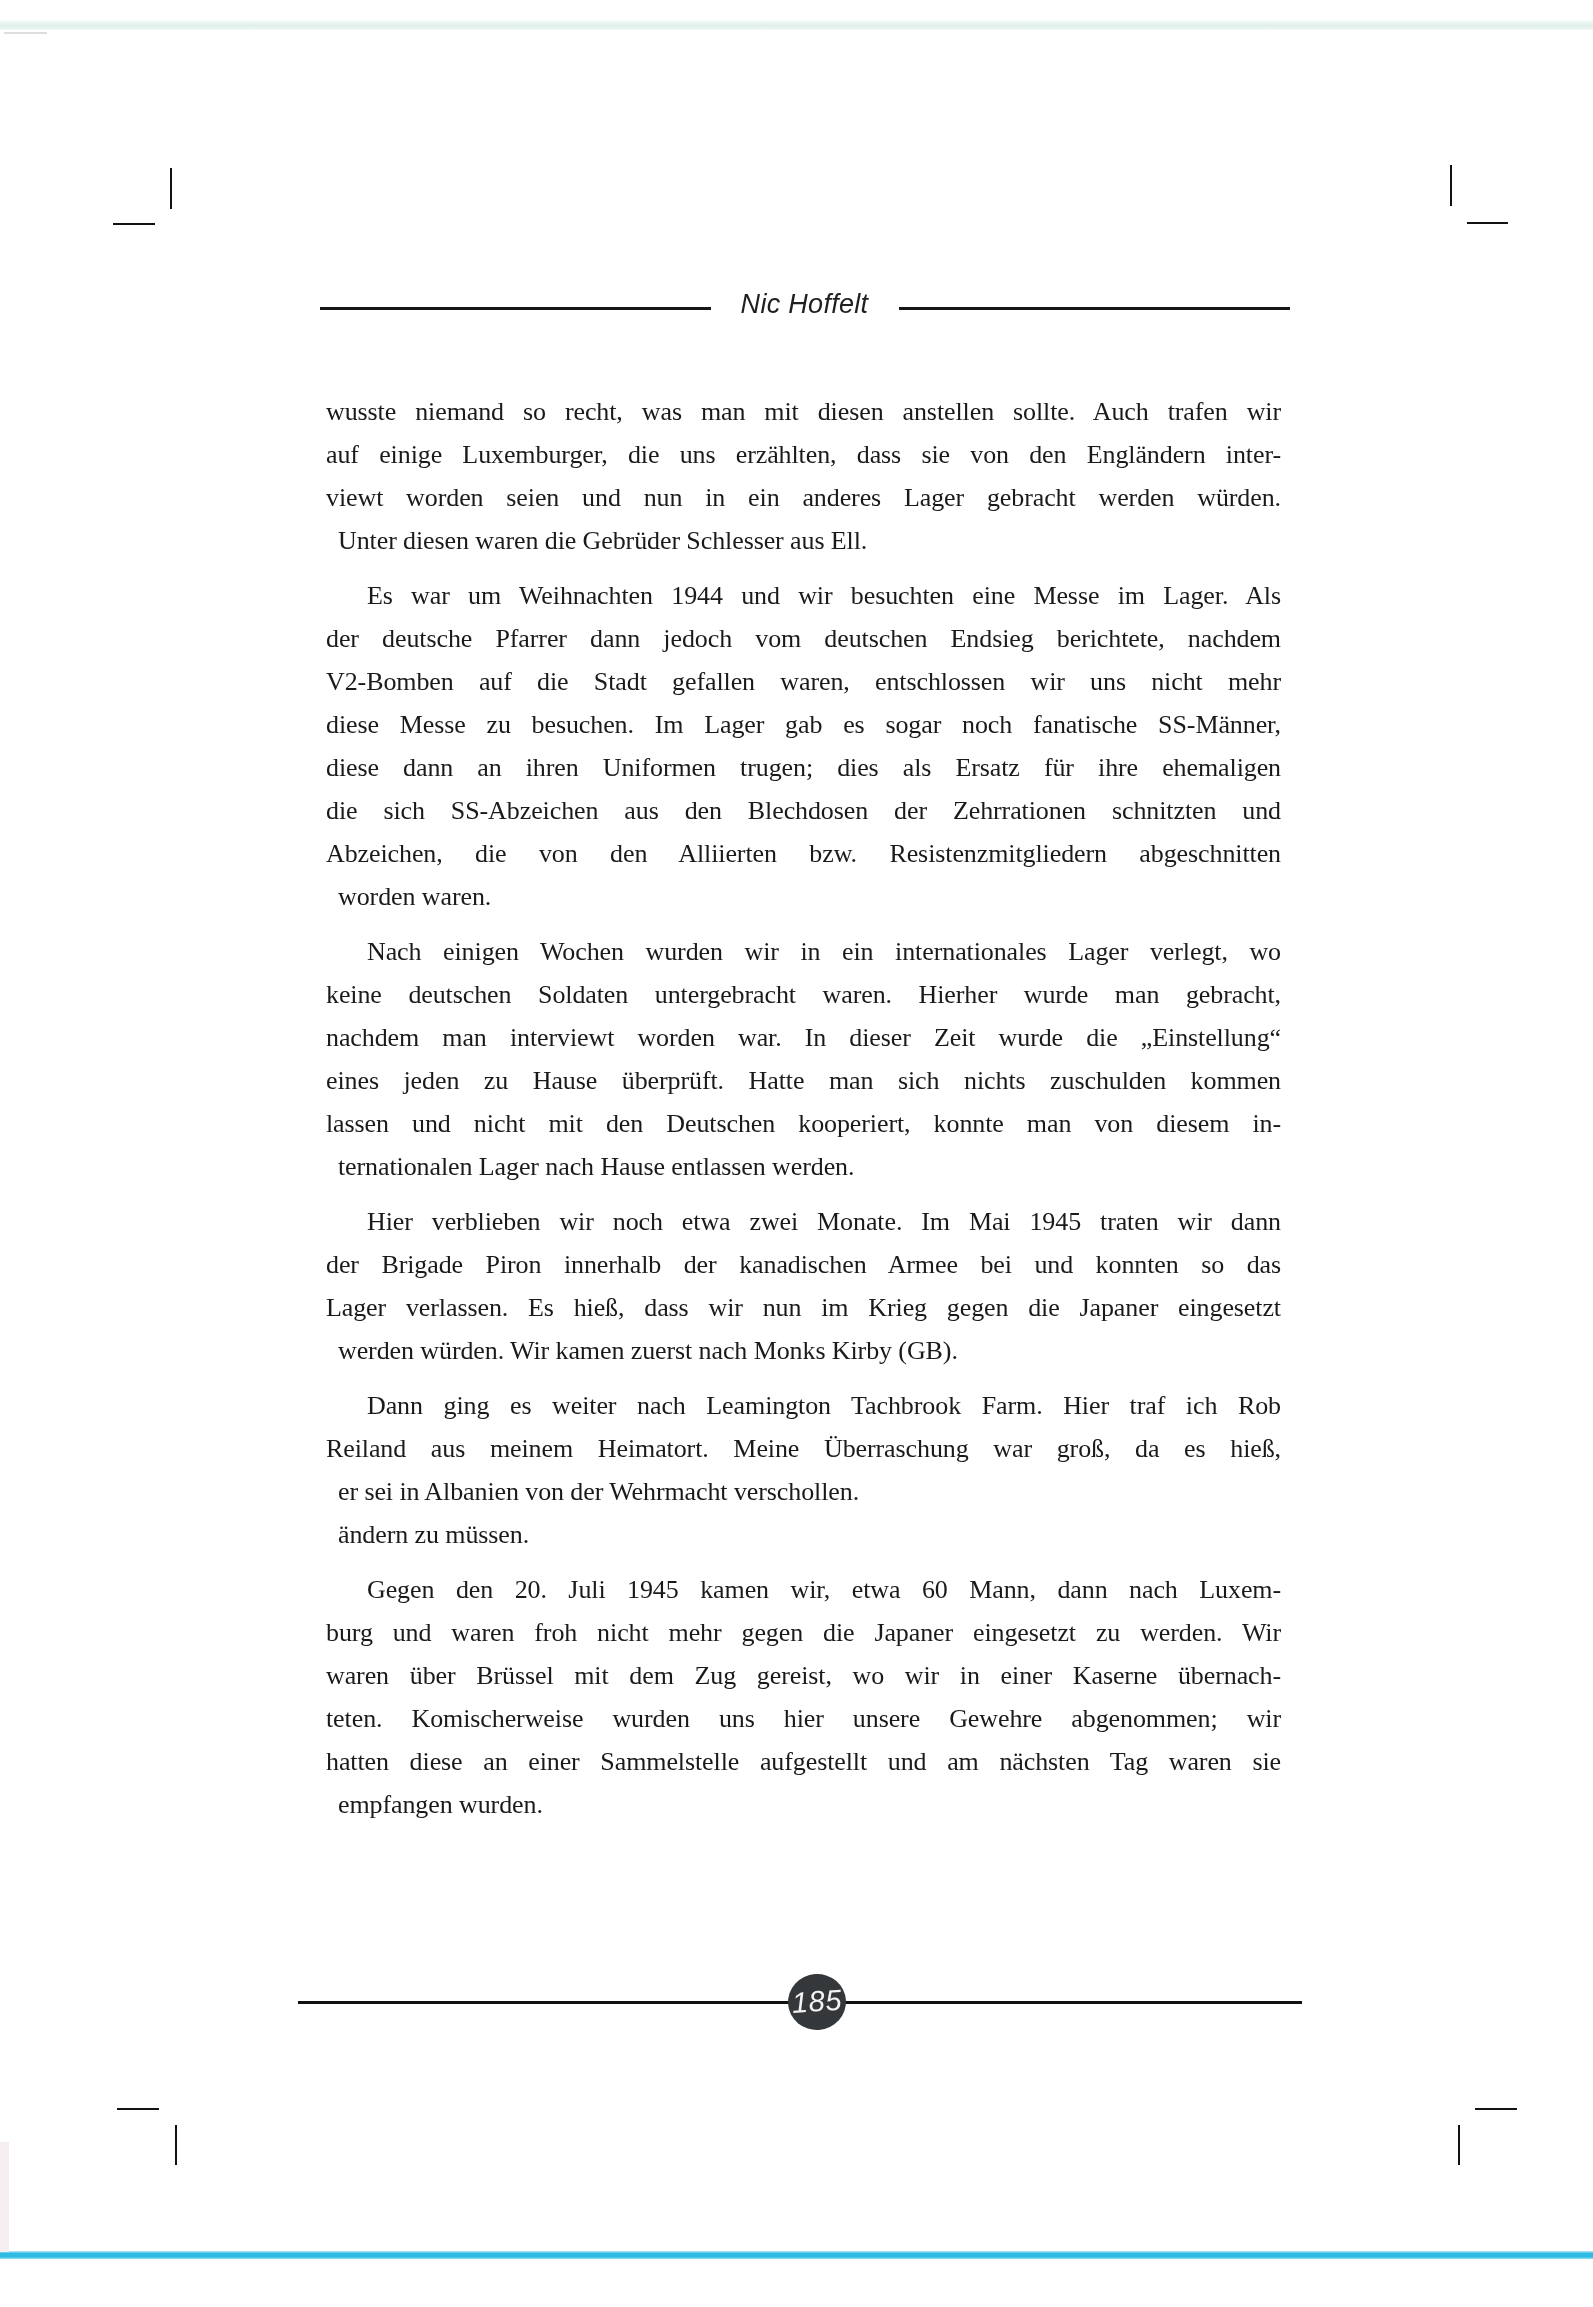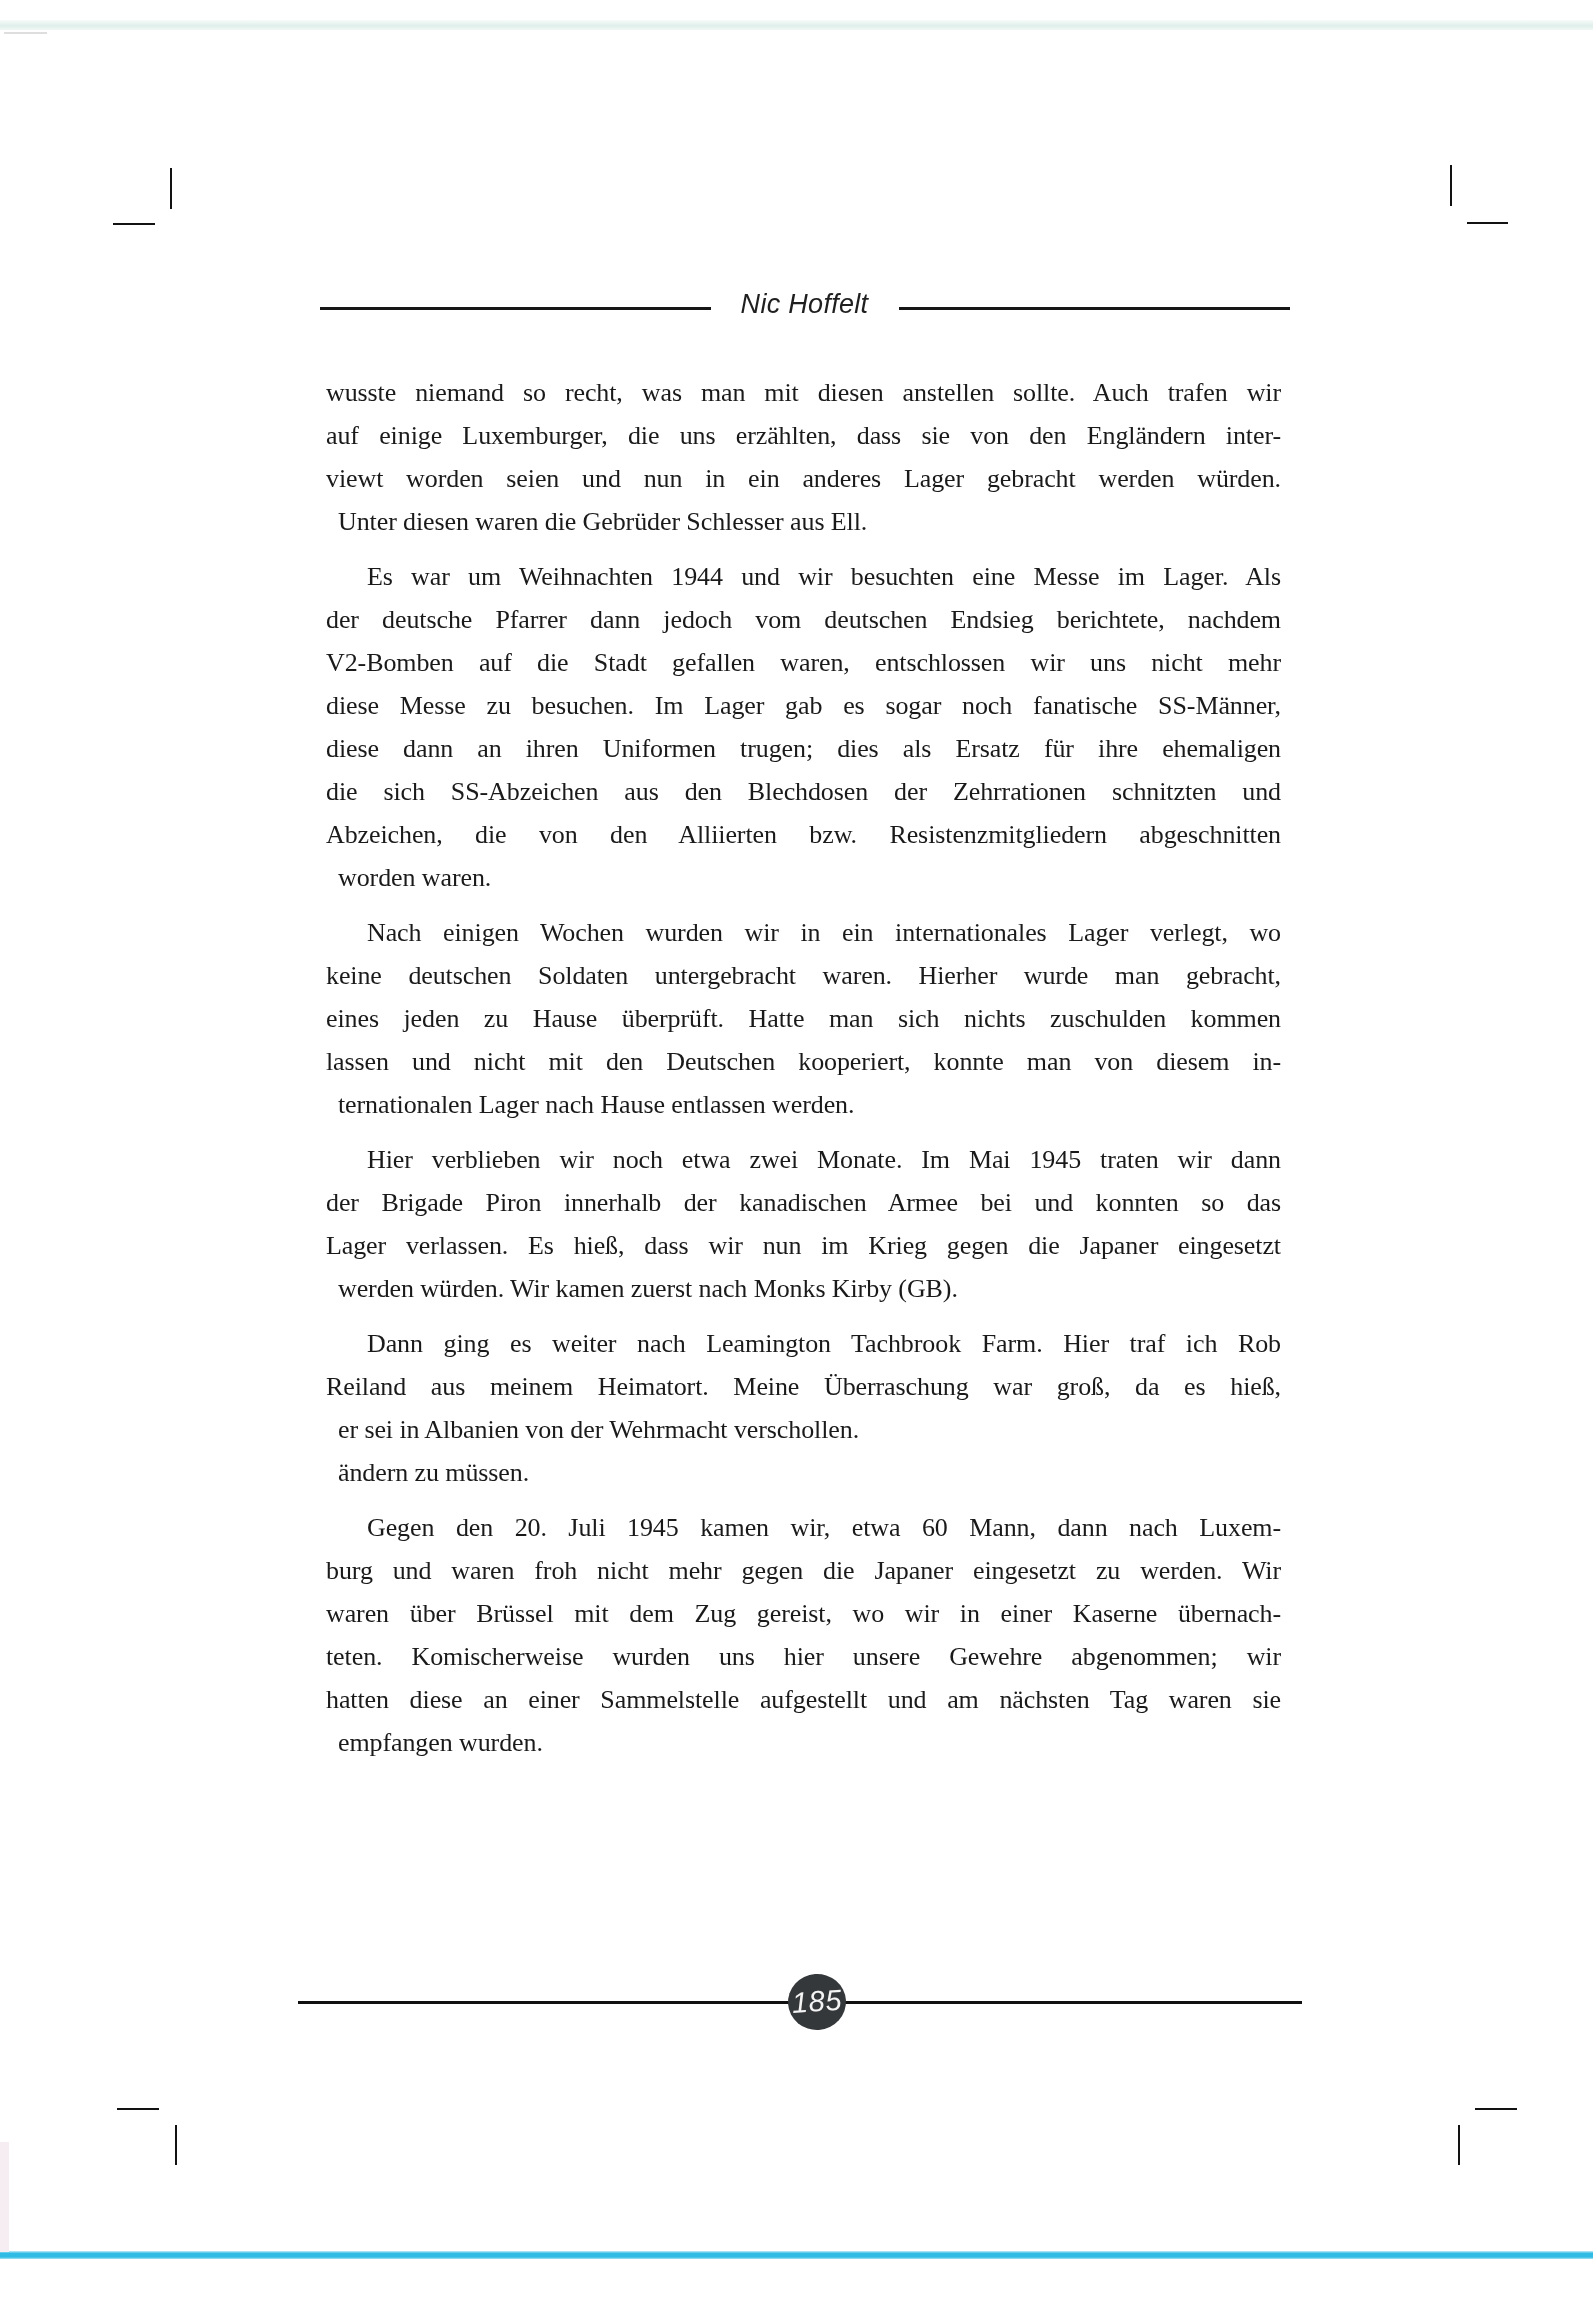--- a/index.html
+++ b/index.html
@@ -28,21 +28,21 @@
   .rule{position:absolute;background:#161616;height:2.6px;}
   .hdr-rule-left{left:320px;top:307px;width:391px;}
   .hdr-rule-right{left:899px;top:307px;width:391px;}
   .hdr-title{
     position:absolute;left:710px;top:290px;width:189px;text-align:center;
     font-family:"Liberation Sans","DejaVu Sans",sans-serif;
     font-style:italic;font-size:27px;line-height:29px;color:#1f1f1f;letter-spacing:0.3px;
   }
   
   .body-text{
-    position:absolute;left:326px;top:371px;width:955px;color:#1a1a1a;
+    position:absolute;left:326px;top:390px;width:955px;color:#1a1a1a;
     font-size:26px;line-height:43px;letter-spacing:-0.1px;
   }
   .line{text-align:justify;text-align-last:justify;white-space:normal;}
   .line.last{text-align-last:left;margin-left:12px;}
   .line.indent{text-indent:41px;margin-top:12px;}
   .line.indent2{text-indent:52px;}
   
   .ftr-rule{left:298px;top:2001px;width:1004px;background:#101010;}
   .page-badge{
     position:absolute;left:788px;top:1974px;width:58px;height:56px;border-radius:50%;
@@ -83,20 +83,21 @@
     <div class="line indent">Es war um Weihnachten 1944 und wir besuchten eine Messe im Lager. Als</div>
     <div class="line">der deutsche Pfarrer dann jedoch vom deutschen Endsieg berichtete, nachdem</div>
     <div class="line">V2-Bomben auf die Stadt gefallen waren, entschlossen wir uns nicht mehr</div>
     <div class="line">diese Messe zu besuchen. Im Lager gab es sogar noch fanatische SS-Männer,</div>
     <div class="line">diese dann an ihren Uniformen trugen; dies als Ersatz für ihre ehemaligen</div>
     <div class="line">die sich SS-Abzeichen aus den Blechdosen der Zehrrationen schnitzten und</div>
     <div class="line">Abzeichen, die von den Alliierten bzw. Resistenzmitgliedern abgeschnitten</div>
     <div class="line last">worden waren.</div>
     <div class="line indent">Nach einigen Wochen wurden wir in ein internationales Lager verlegt, wo</div>
     <div class="line">keine deutschen Soldaten untergebracht waren. Hierher wurde man gebracht,</div>
+    <div class="line">nachdem man interviewt worden war. In dieser Zeit wurde die „Einstellung“</div>
     <div class="line">eines jeden zu Hause überprüft. Hatte man sich nichts zuschulden kommen</div>
     <div class="line">lassen und nicht mit den Deutschen kooperiert, konnte man von diesem in-</div>
     <div class="line last">ternationalen Lager nach Hause entlassen werden.</div>
     <div class="line indent">Hier verblieben wir noch etwa zwei Monate. Im Mai 1945 traten wir dann</div>
     <div class="line">der Brigade Piron innerhalb der kanadischen Armee bei und konnten so das</div>
     <div class="line">Lager verlassen. Es hieß, dass wir nun im Krieg gegen die Japaner eingesetzt</div>
     <div class="line last">werden würden. Wir kamen zuerst nach Monks Kirby (GB).</div>
     <div class="line indent">Dann ging es weiter nach Leamington Tachbrook Farm. Hier traf ich Rob</div>
     <div class="line">Reiland aus meinem Heimatort. Meine Überraschung war groß, da es hieß,</div>
     <div class="line last">er sei in Albanien von der Wehrmacht verschollen.</div>

